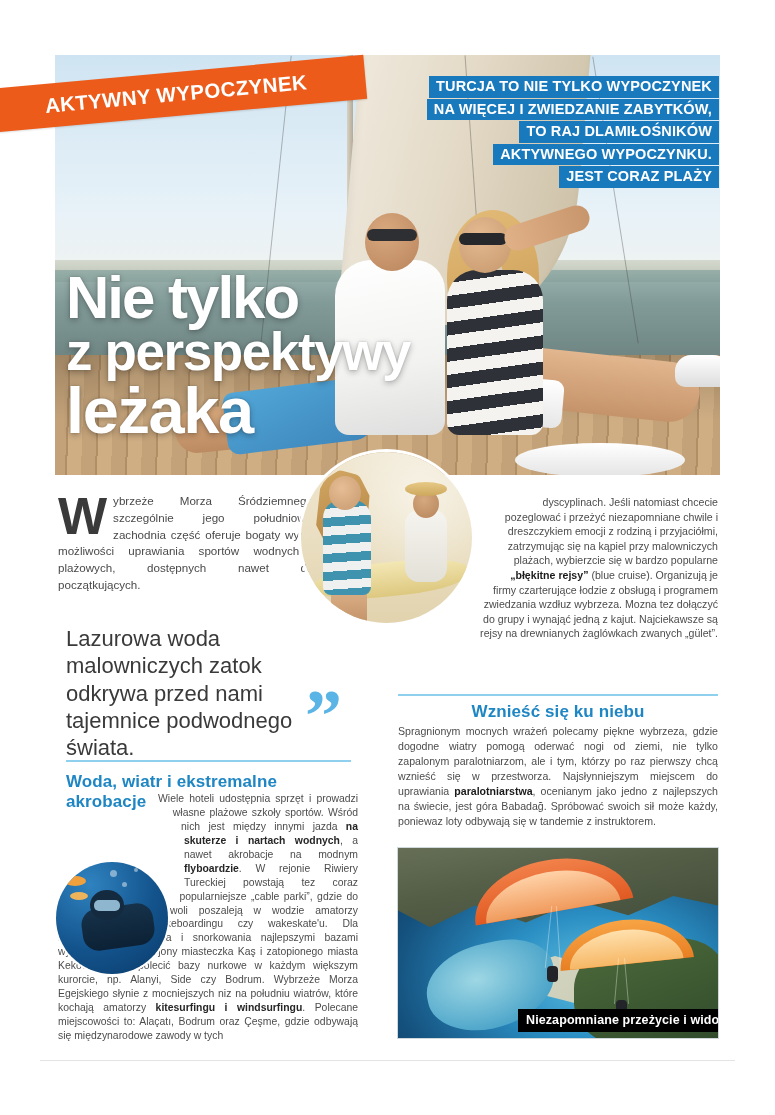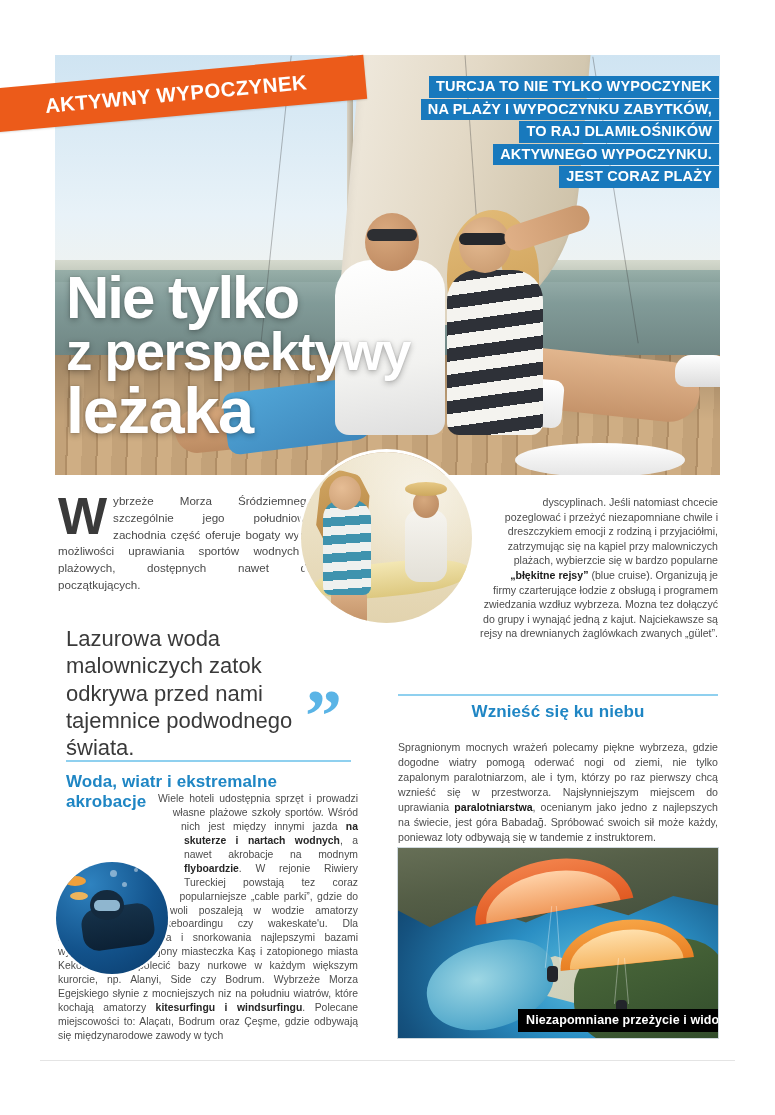--- a/index.html
+++ b/index.html
@@ -347,21 +347,21 @@
     margin:0 10px 0 0;
   }
   .rule-right{
     position:absolute; left:398px; top:694px; width:320px; height:2px; background:#8fd0ef;
   }
   .sec-right{
     position:absolute; left:398px; top:702px; width:320px; text-align:center;
   }
   .body-right{
     position:absolute; left:398px; top:724px; width:320px;
-    font-size:10.6px; line-height:1.42; color:#4c4c4c; text-align:justify;margin-top:16px;
+    font-size:10.6px; line-height:1.42; color:#4c4c4c; text-align:justify;
   }
   .body-right b{ color:#1a1a1a; }
 
   
   .footer{ position:absolute; left:0; bottom:0; width:100%; height:52px; background:#fff; }
   .footer-rule{
     position:absolute; left:40px; right:40px; top:1060px; height:1px; background:#e4e4e4;
   }
 </style>
 </head>
@@ -394,21 +394,21 @@
     <div class="fig woman-arm"></div>
     <div class="fig plate"></div>
   </div>
 
   <div class="orange-banner">
     <span>AKTYWNY WYPOCZYNEK</span>
   </div>
 
   <div class="kicker">
     <div class="kline">TURCJA TO NIE TYLKO WYPOCZYNEK</div>
-    <div class="kline">NA PLAŻY I WYPOCZYNKU ZABYTKÓW,</div>
+    <div class="kline">NA WIĘCEJ I ZWIEDZANIE ZABYTKÓW,</div>
     <div class="kline">TO RAJ DLAMIŁOŚNIKÓW</div>
     <div class="kline">AKTYWNEGO WYPOCZYNKU.</div>
     <div class="kline">JEST CORAZ PLAŻY</div>
   </div>
 
   <div class="headline">
     <span class="h1">Nie tylko</span>
     <span class="h2">z perspektywy</span>
     <span class="h3">leżaka</span>
   </div>

